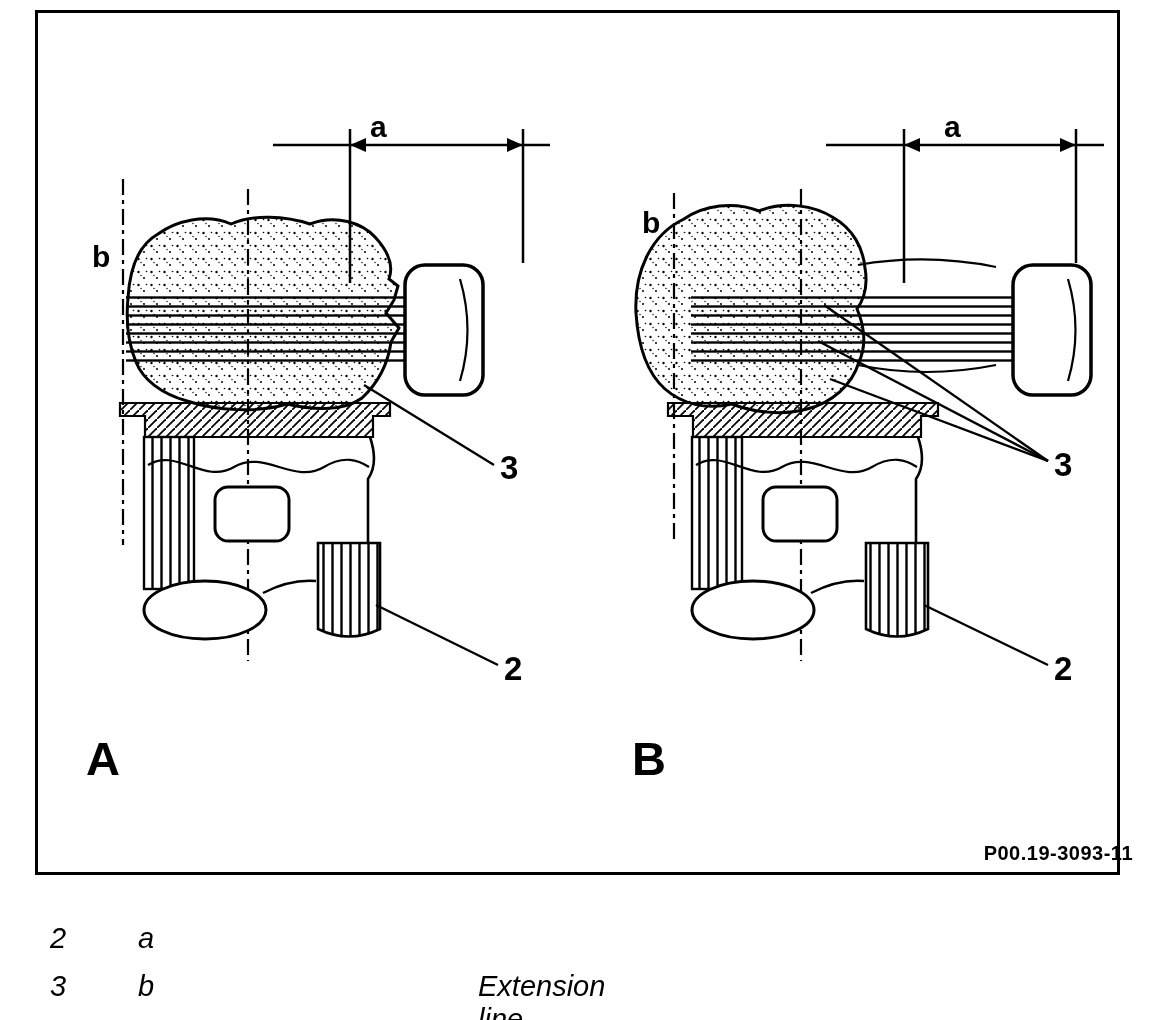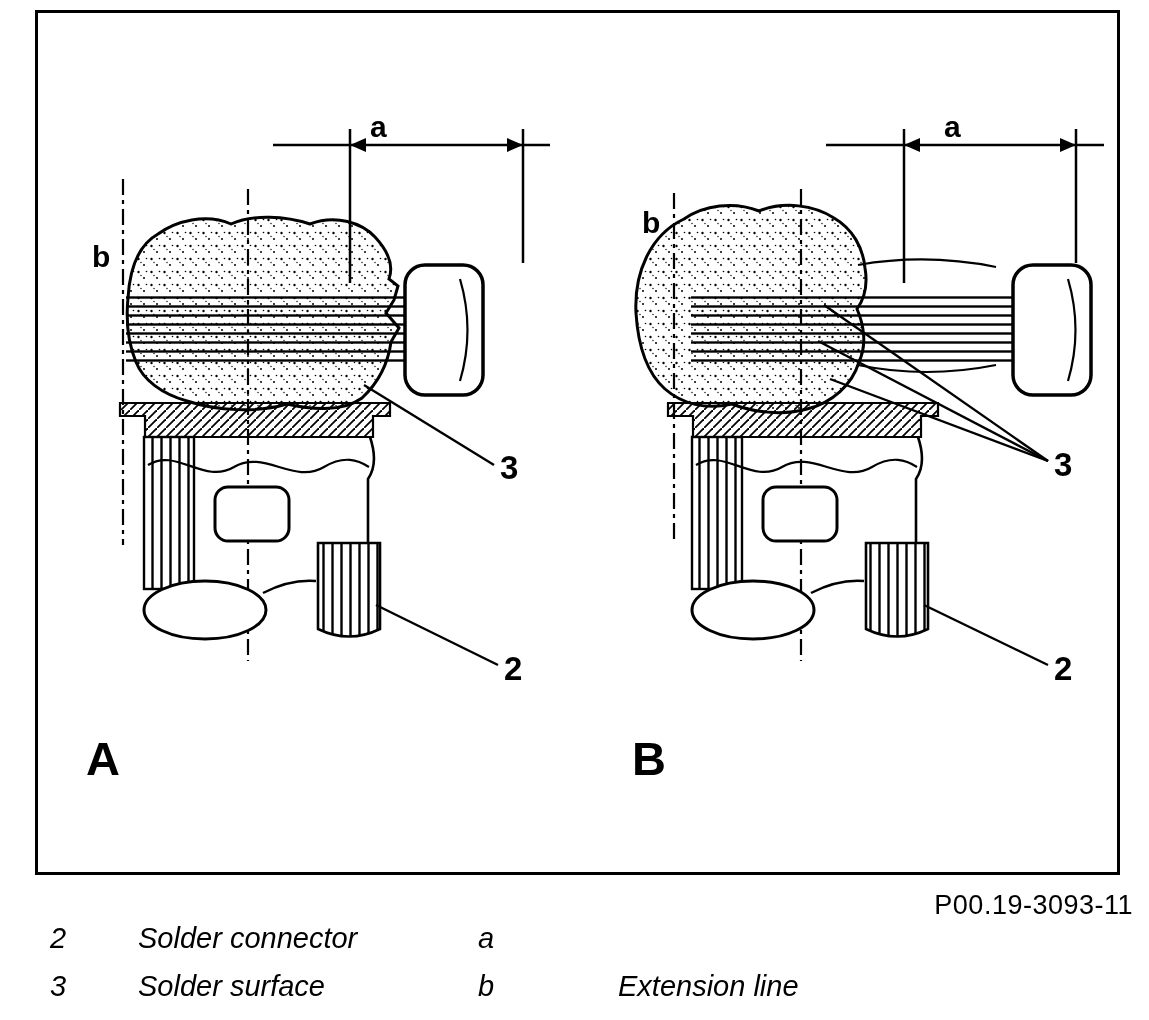--- a/index.html
+++ b/index.html
@@ -11,21 +11,21 @@
     position:absolute; left:35px; top:10px; width:1085px; height:865px;
     border:3px solid #000; box-sizing:border-box; background:#fff;
   }
   .panel { position:absolute; }
   svg text { fill:#000; }
   .dimlabel    { font:bold 30px "Liberation Sans", sans-serif; }
   .callout     { font:bold 33px "Liberation Sans", sans-serif; }
   .panelletter { font:bold 47px "Liberation Sans", sans-serif; }
   .dashdot { stroke:#000; stroke-width:2.2; stroke-dasharray:16 5 4 5; fill:none; }
   .figure-code {
-    position:absolute; right:16px; top:890px; font-size:27px; letter-spacing:0.5px;
+    position:absolute; right:16px; top:842px; font-size:20px; letter-spacing:0.5px;font-weight:bold;
   }
   .legend { position:absolute; left:50px; top:922px; width:860px; }
   .legend-row {
     display:grid; grid-template-columns:88px 340px 140px auto;
     font:italic 29px "Liberation Sans", sans-serif; height:48px; align-items:start;
   }
 </style>
 </head>
 <body>
 
@@ -166,24 +166,22 @@
       <text x="36" y="662" class="panelletter">B</text>
     </svg>
 
   </div>
 
   <div class="figure-code">P00.19-3093-11</div>
 
   <div class="legend">
     <div class="legend-row">
       <span>2</span>
-      <span>Solder connector</span>
       <span>a</span>
     </div>
     <div class="legend-row">
       <span>3</span>
-      <span>Solder surface</span>
       <span>b</span>
       <span>Extension line</span>
     </div>
   </div>
 
 </div>
 
 </body></html>

